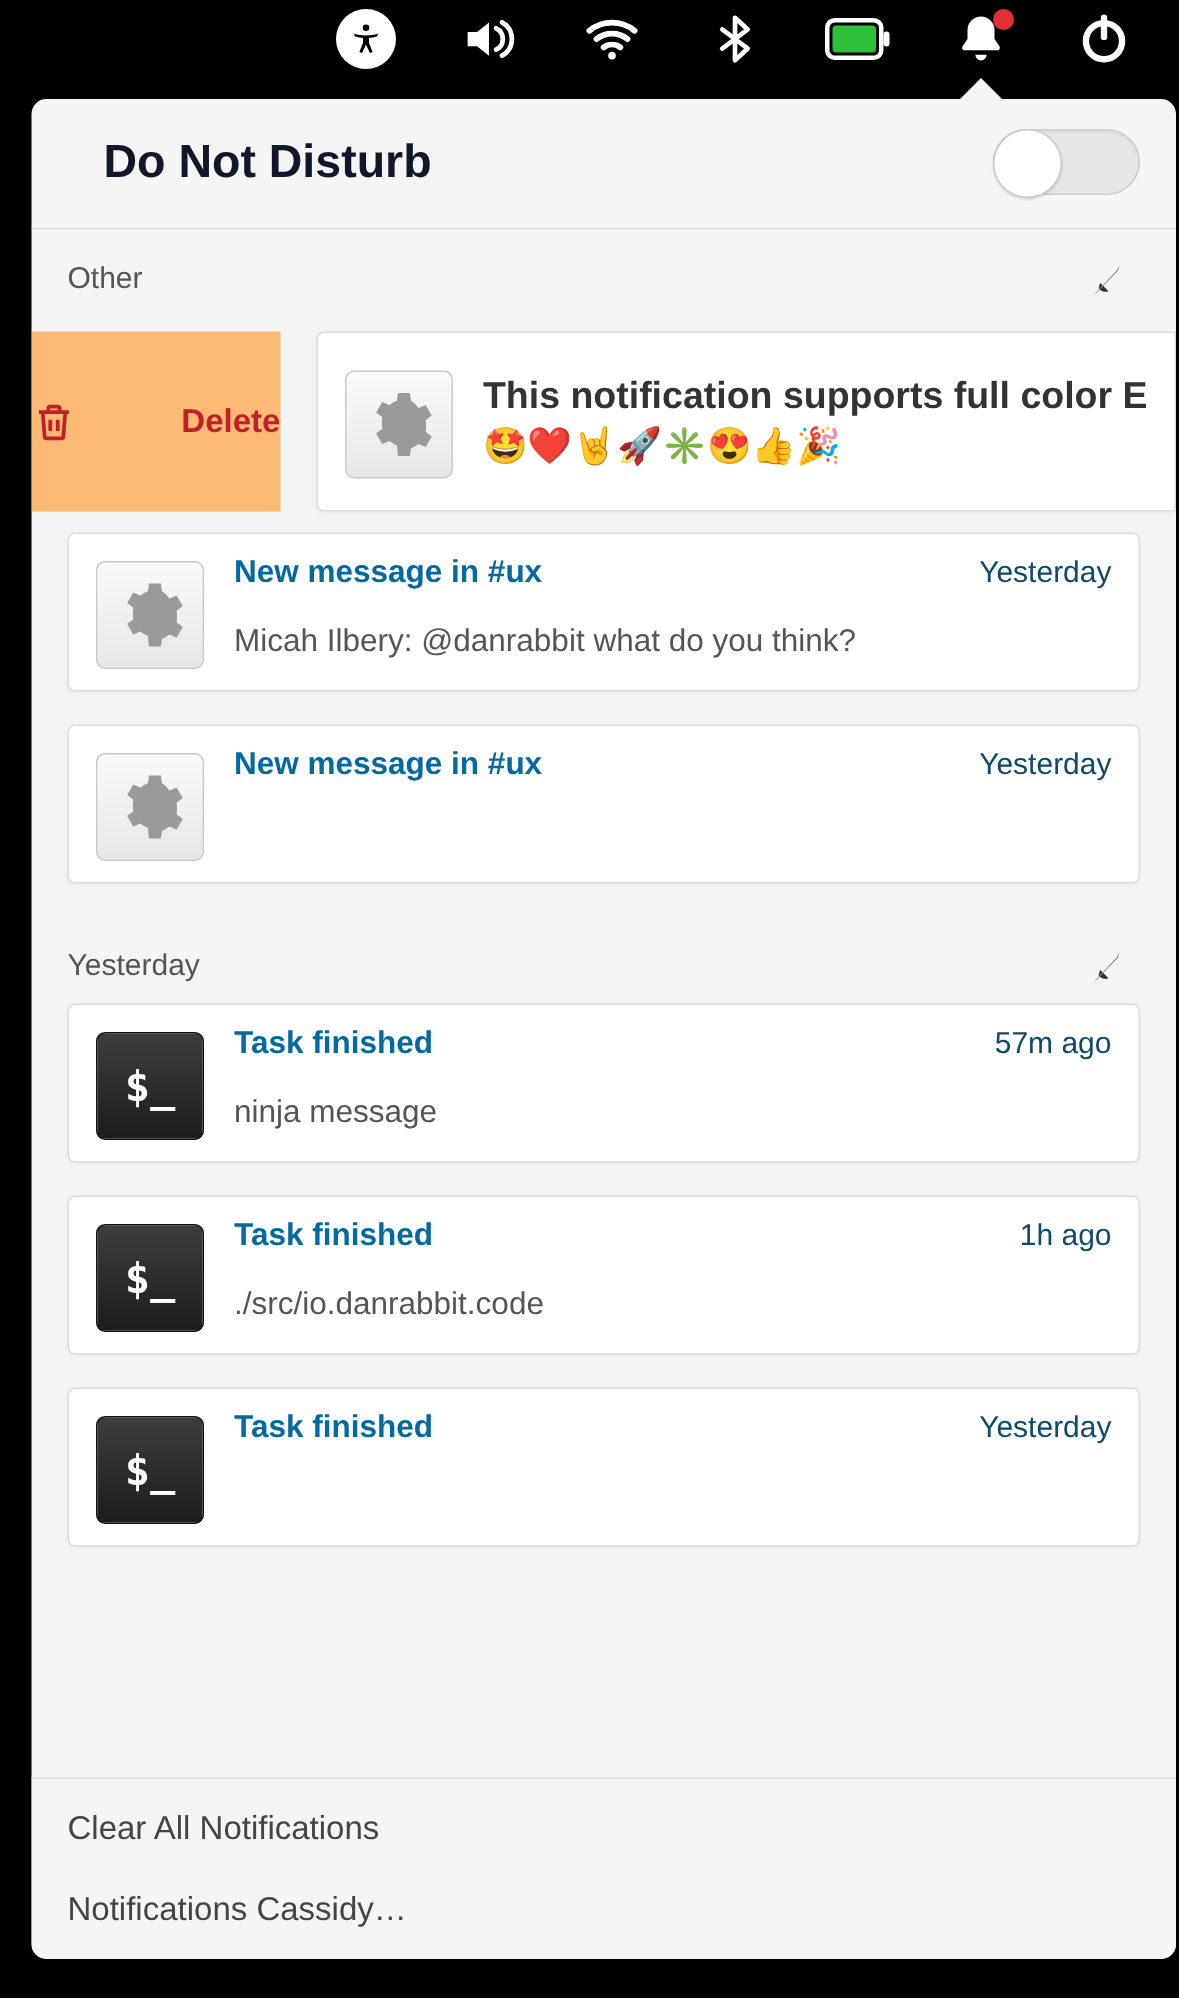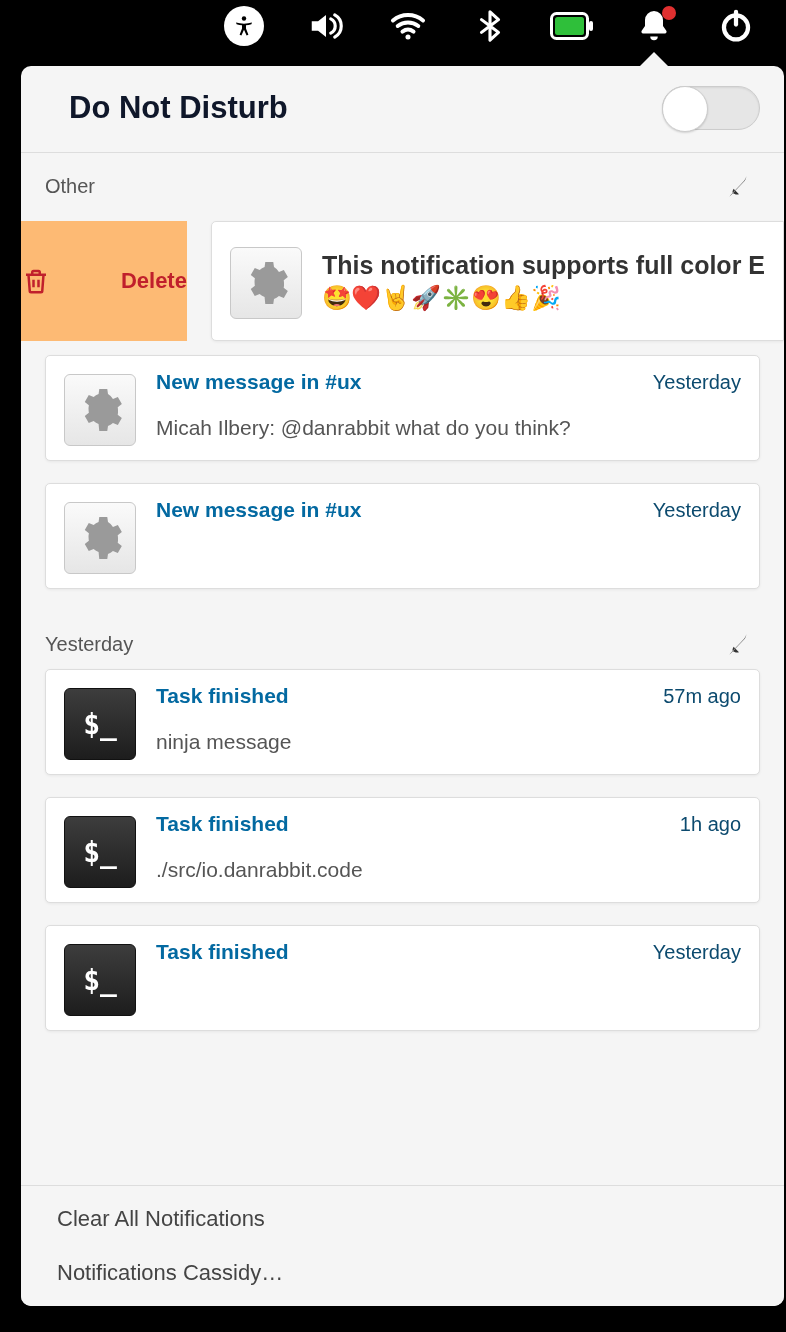--- a/index.html
+++ b/index.html
@@ -178,21 +178,21 @@
     line-height: 1.35;
     overflow: hidden;
     display: -webkit-box;
     -webkit-line-clamp: 2;
     -webkit-box-orient: vertical;
   }
   .card-text.single { display:block; white-space: nowrap; text-overflow: ellipsis; }
   .footer {
     border-top: 1px solid #ddd;
     background: #f5f5f5;
-    padding: 6px 12px;
+    padding: 6px 0;
   }
   .footer-item {
     padding: 14px 24px;
     font-size: 22px;
     color: #444;
   }
   .emoji-line { font-size: 24px; margin-top: 4px; }
   .swipe-title { font-size: 25px; font-weight: 700; color:#333; white-space:nowrap; overflow:hidden; }
 </style>
 </head>

